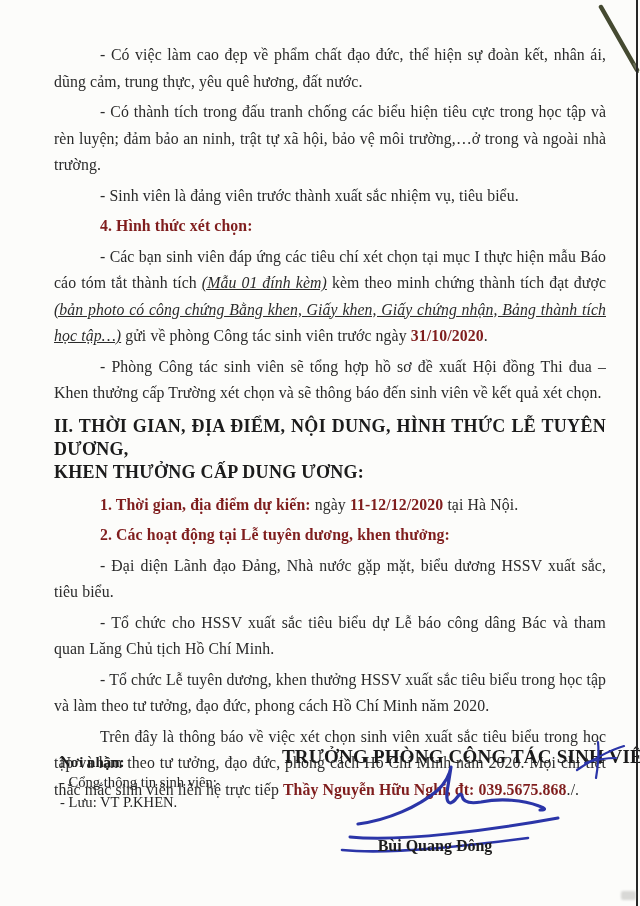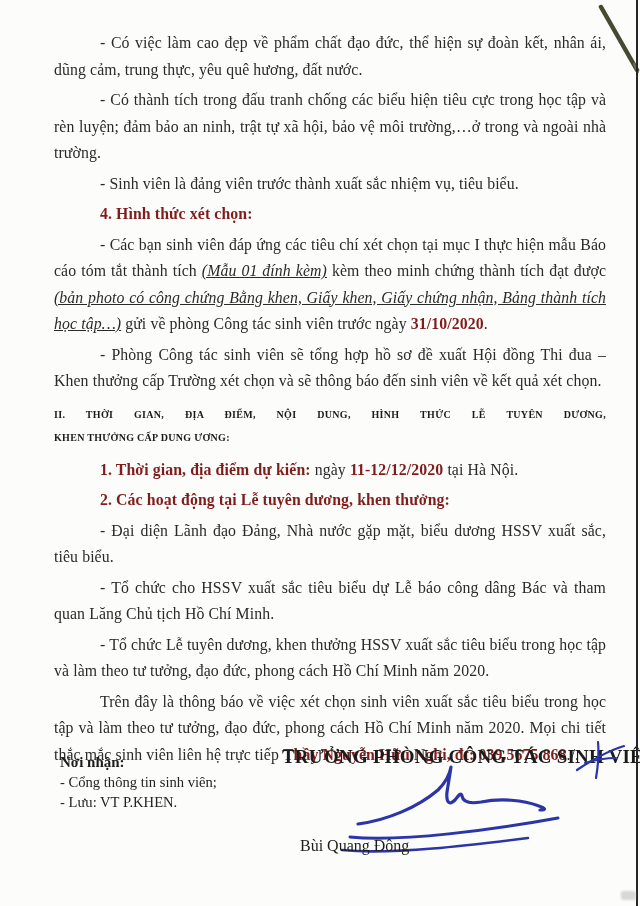--- a/index.html
+++ b/index.html
@@ -3,48 +3,48 @@
 <meta charset="utf-8">
 <style>
   html,body{margin:0;padding:0;}
   body{
     width:640px;height:906px;position:relative;overflow:hidden;
     background:#fcfcfa;
     font-family:"Liberation Serif","DejaVu Serif",serif;
     color:#2a2a2a;
   }
   .page-content{
-    position:absolute;left:54px;right:34px;top:30px;
+    position:absolute;left:54px;right:34px;top:42px;
   }
   .para{
     margin:0 0 4px 0;
     font-size:15.8px;line-height:26.5px;
     text-align:justify;
     letter-spacing:.1px;
   }
   .indent{text-indent:46px;}
   .bold{font-weight:700;color:#7f1d1d;}
   .ital{font-style:italic;text-decoration:underline;}
   .sec-heading{
     margin:8px 0 8px 0;
     font-weight:700;color:#1b1b1b;
-    font-size:10px;line-height:23px;letter-spacing:.3px;
+    font-size:18px;line-height:23px;letter-spacing:.3px;
   }
   .sec-heading .hline{display:block;}
   .sec-heading .hjust{text-align:justify;text-align-last:justify;}
   .footer{position:absolute;left:0;top:742px;width:640px;height:164px;}
   .recipients{position:absolute;left:60px;top:10px;font-size:14.6px;line-height:20px;color:#242424;}
   .recipients .label{font-weight:700;font-size:15px;color:#1c1c1c;}
   .signer-title{
     position:absolute;left:282px;top:4px;width:306px;text-align:center;
     font-weight:700;font-size:19px;letter-spacing:.2px;color:#1b1b1b;white-space:nowrap;
   }
   .signer-name{
-    position:absolute;left:300px;top:95px;width:270px;text-align:left;
-    font-weight:400;font-size:16px;color:#1d1d1d;
+    position:absolute;left:300px;top:95px;width:270px;text-align:center;
+    font-weight:700;font-size:16px;color:#1d1d1d;
   }
   .signature-svg{position:absolute;left:340px;top:18px;}
   .pen-mark-svg{position:absolute;left:570px;top:-4px;}
   .corner-fold-svg{position:absolute;left:598px;top:4px;}
   .edge-line{position:absolute;left:636px;top:0;width:2px;height:906px;background:#262626;}
   .scan-artifact{
     position:absolute;left:621px;top:891px;width:15px;height:9px;
     background:rgba(150,150,145,.35);filter:blur(1px);border-radius:2px;
   }
 </style>

